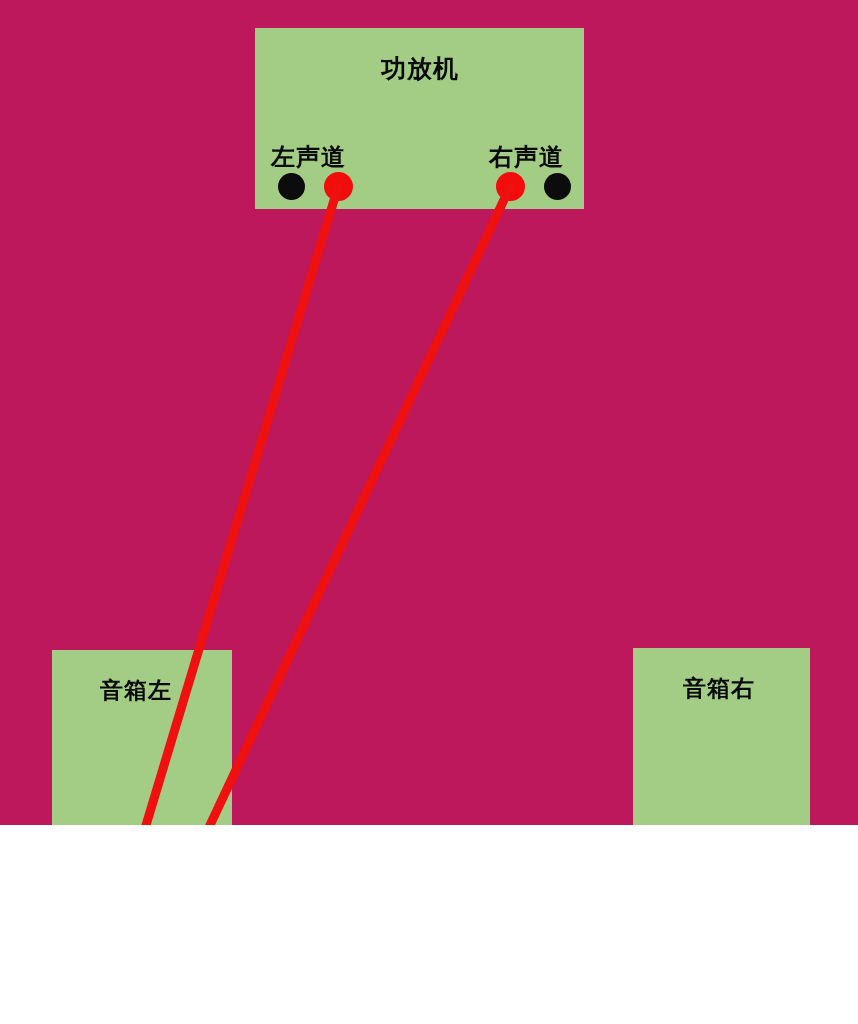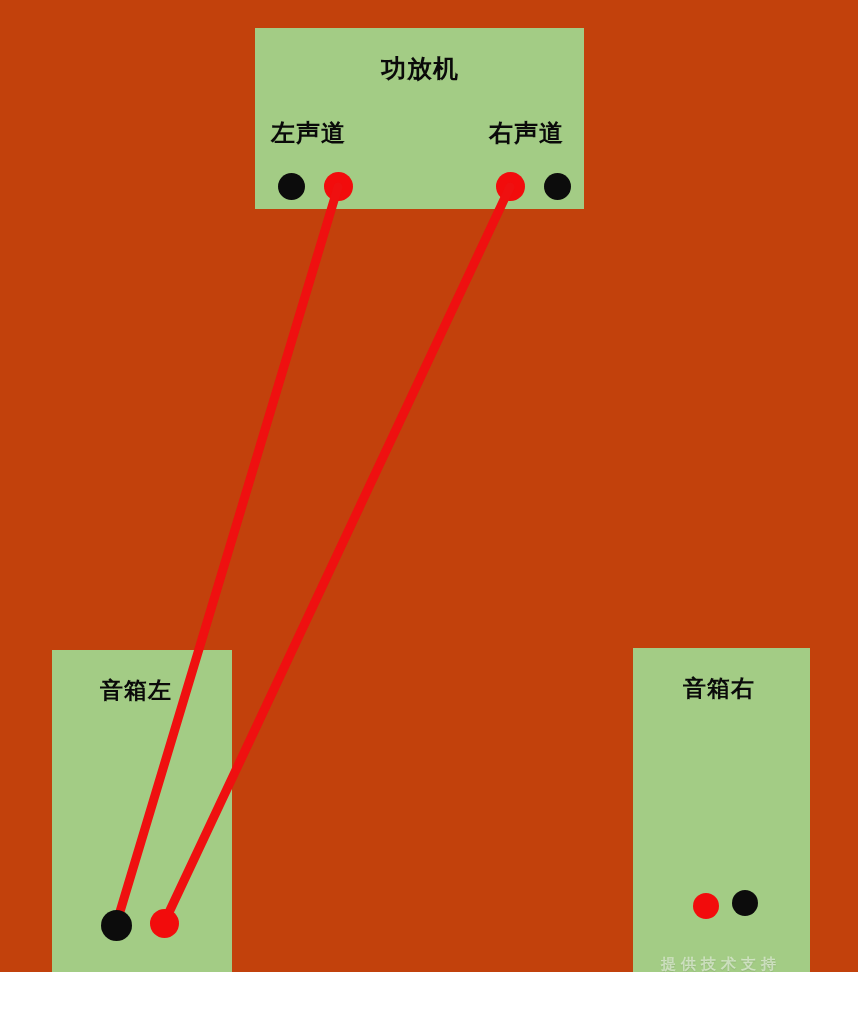--- a/index.html
+++ b/index.html
@@ -6,42 +6,43 @@
     margin: 0;
     padding: 0;
     background: #ffffff;
   }
   body {
     font-family: "DejaVu Sans", "Liberation Sans", sans-serif;
   }
   #canvas {
     position: relative;
     width: 858px;
-    height: 972px;
-    background: #c2410c;
+    height: 825px;
+    background: #be185d;
     overflow: hidden;
   }
   .box {
     position: absolute;
     background: #a3cc85;
     box-sizing: border-box;
   }
   .box-label {
     position: absolute;
     color: #0a0a0a;
     font-weight: 700;
     font-family: "DejaVu Sans", "Liberation Sans", sans-serif;
     white-space: nowrap;
     letter-spacing: 1px;
   }
   .amp-title {
     font-size: 25px;
   }
   .chan-label {
     font-size: 24px;
+    margin-top: 24px;
   }
   .spk-label {
     font-size: 23px;
   }
   .caption {
     position: absolute;
     color: #111111;
     font-weight: 700;
     font-size: 31px;
     letter-spacing: 2px;

